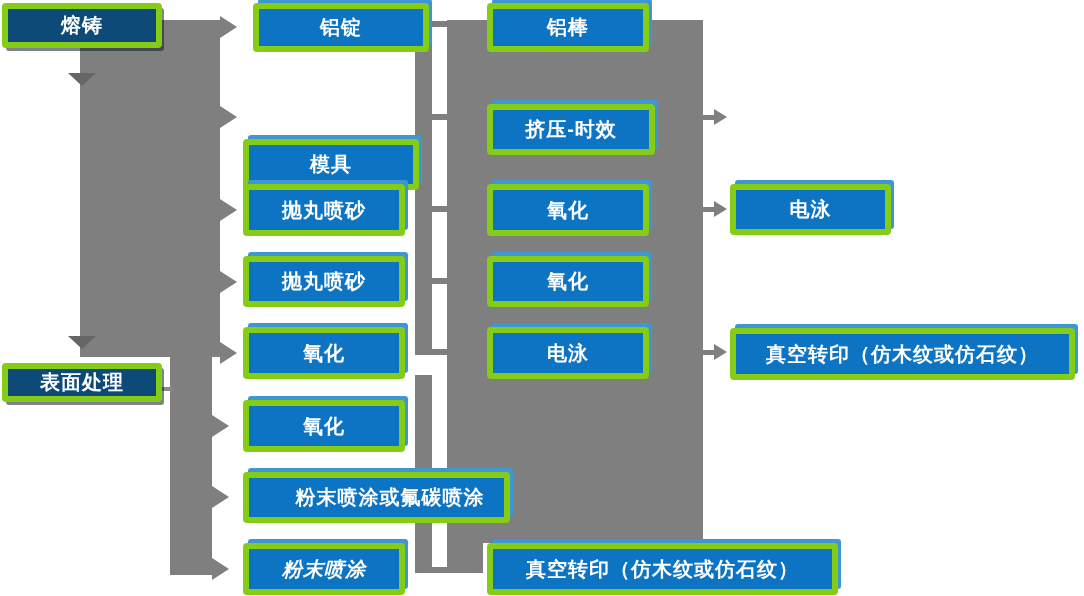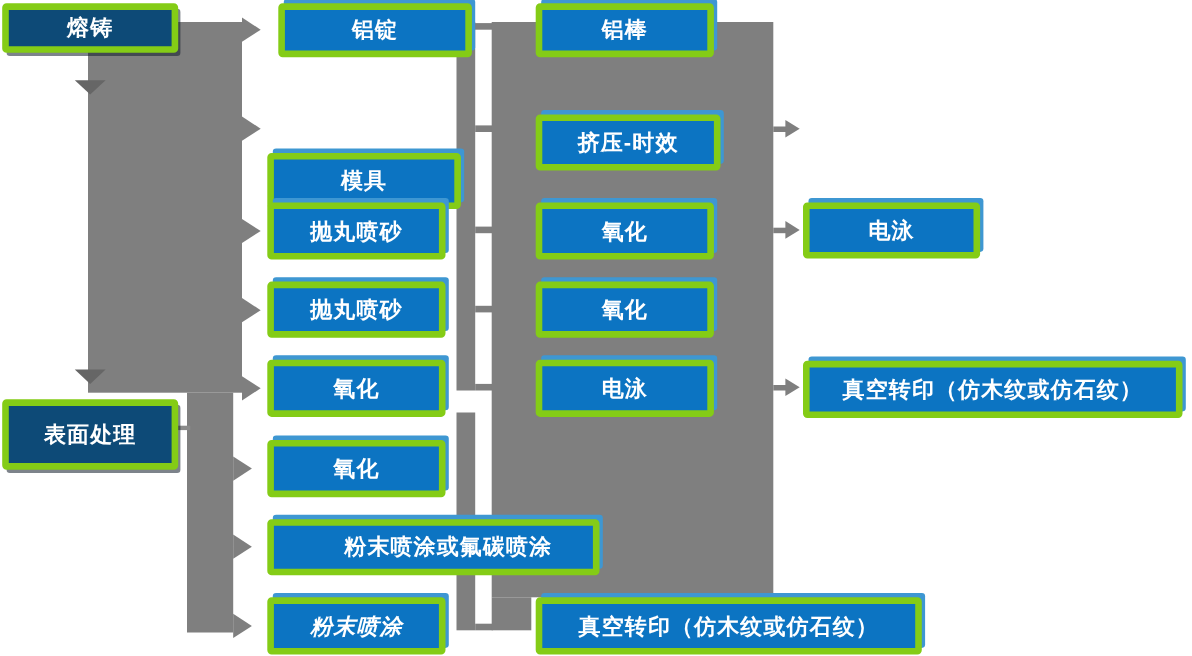--- a/index.html
+++ b/index.html
@@ -86,29 +86,29 @@
   <div class="gray" style="left:447px;top:543px;width:36px;height:30px;"></div>
 
   <div class="arrow-shaft" style="left:703px;top:115px;width:12px;"></div>
   <div class="head-right" style="left:714px;top:109px;"></div>
   <div class="arrow-shaft" style="left:703px;top:207px;width:12px;"></div>
   <div class="head-right" style="left:714px;top:201px;"></div>
   <div class="arrow-shaft" style="left:703px;top:350px;width:12px;"></div>
   <div class="head-right" style="left:714px;top:344px;"></div>
 
   <div class="node navy" style="left:2px;top:3px;width:160px;height:45px;">熔铸</div>
-  <div class="node navy" style="left:2px;top:363px;width:160px;height:64px;text-align:center;">表面处理</div>
+  <div class="node navy" style="left:2px;top:363px;width:160px;height:39px;text-align:center;">表面处理</div>
 
   <div class="node blue" style="left:253px;top:3px;width:176px;height:49px;">铝锭</div>
   <div class="node blue" style="left:243px;top:104px;width:176px;height:51px;margin-top:35px;">模具</div>
   <div class="node blue" style="left:243px;top:184px;width:162px;height:52px;">抛丸喷砂</div>
   <div class="node blue" style="left:243px;top:256px;width:162px;height:51px;">抛丸喷砂</div>
   <div class="node blue" style="left:243px;top:327px;width:162px;height:52px;">氧化</div>
   <div class="node blue" style="left:243px;top:400px;width:162px;height:52px;">氧化</div>
-  <div class="node blue" style="left:243px;top:472px;width:302px;height:51px;padding-left:27px;">粉末喷涂或氟碳喷涂</div>
+  <div class="node blue" style="left:243px;top:472px;width:267px;height:51px;padding-left:27px;">粉末喷涂或氟碳喷涂</div>
   <div class="node blue" style="left:243px;top:543px;width:162px;height:52px;font-style:italic;">粉末喷涂</div>
 
   <div class="node blue" style="left:487px;top:3px;width:162px;height:49px;">铝棒</div>
   <div class="node blue" style="left:487px;top:104px;width:168px;height:51px;">挤压-时效</div>
   <div class="node blue" style="left:487px;top:184px;width:162px;height:52px;">氧化</div>
   <div class="node blue" style="left:487px;top:256px;width:162px;height:51px;">氧化</div>
   <div class="node blue" style="left:487px;top:327px;width:162px;height:52px;">电泳</div>
   <div class="node blue" style="left:487px;top:543px;width:351px;height:52px;">真空转印（仿木纹或仿石纹）</div>
 
   <div class="node blue" style="left:730px;top:184px;width:161px;height:51px;">电泳</div>

